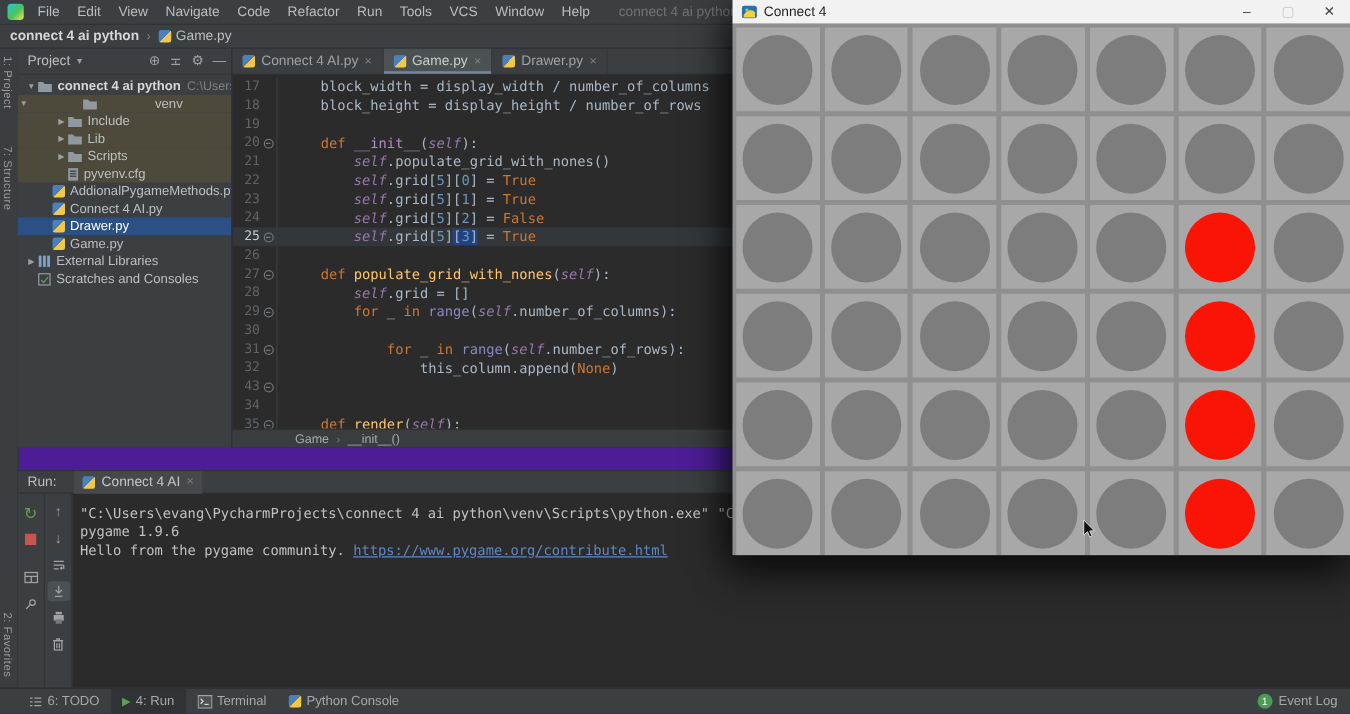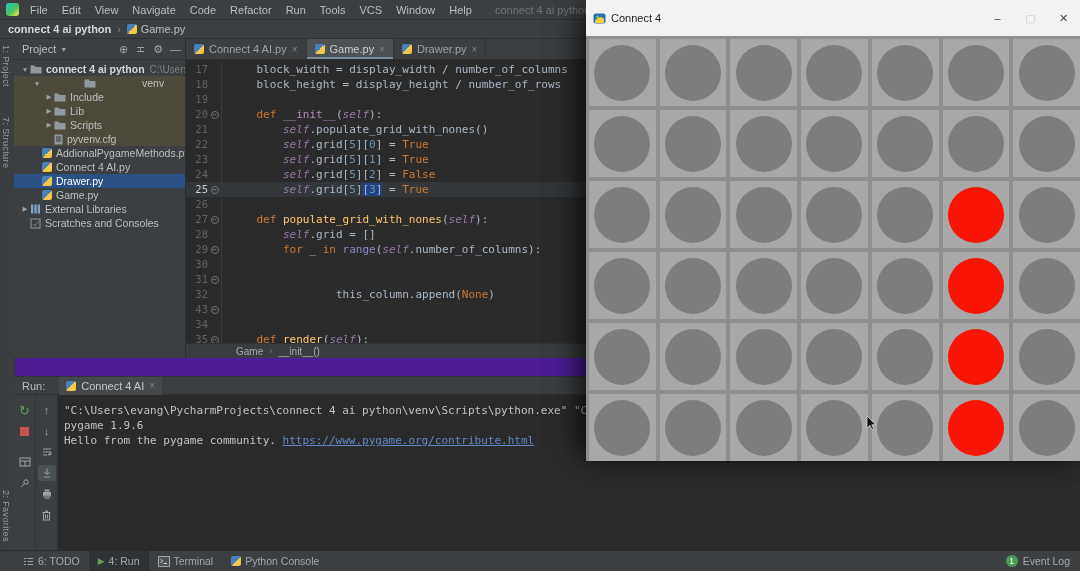--- a/index.html
+++ b/index.html
@@ -89,21 +89,21 @@
              display:flex;align-items:center;font-size:10.5px;color:#a5a8aa;padding-left:14px;box-sizing:border-box;}
   .sb-item{display:flex;align-items:center;gap:4px;padding:0 9px;height:21px;white-space:nowrap;}
   .sb-item.active{background:#303335;}
   .sb-right{margin-left:auto;display:flex;align-items:center;gap:5px;padding-right:10px;}
   .badge{width:12px;height:12px;border-radius:50%;background:#499c54;color:#fff;font-size:8.5px;
          display:flex;align-items:center;justify-content:center;}
 
   
   .game-window{position:absolute;left:586px;top:0;width:494px;height:445px;
                box-shadow:-8px 6px 26px rgba(0,0,0,.5),0 14px 30px rgba(0,0,0,.55);}
-  .game-titlebar{height:36px;background:#f2f2f2;display:flex;align-items:center;gap:5px;padding-left:7px;
+  .game-titlebar{height:19px;background:#f2f2f2;display:flex;align-items:center;gap:5px;padding-left:7px;
                  font-size:11px;color:#1f1f1f;box-sizing:border-box;}
   .gt-controls{margin-left:auto;display:flex;height:20px;}
   .gt-btn{width:33px;display:flex;align-items:center;justify-content:center;color:#444;font-size:11px;}
   .gt-btn.maximize{color:#c7c7c7;}
   .game-grid{height:425px;display:grid;grid-template-columns:repeat(7,1fr);grid-template-rows:repeat(6,1fr);
              gap:4px;padding:3px 0 0 3px;box-sizing:border-box;}
   .cell{display:flex;align-items:center;justify-content:center;overflow:hidden;}
   .disc{width:56px;height:56px;border-radius:50%;}
 
   .cursor{position:absolute;left:866px;top:416px;}
@@ -173,21 +173,21 @@
           <div class="tree-row" style="padding-left: 6px;">
             <span class="arrow">▼</span>
             <span class="ic">
               <svg width="12" height="10">
                 <path d="M0.5 1.5h4l1.2 1.6h5.8v6.4H0.5z" fill="#90999f"></path>
               </svg>
             </span>
             <span class="lbl bold">connect 4 ai python</span>
             <span class="hint">C:\Users\evang\Py</span>
           </div>
-          <div class="tree-row venv" style="padding-left: 18px; gap: 42px;">
+          <div class="tree-row venv" style=" gap: 42px;">
             <span class="arrow">▼</span>
             <span class="ic">
               <svg width="12" height="10">
                 <path d="M0.5 1.5h4l1.2 1.6h5.8v6.4H0.5z" fill="#90999f"></path>
               </svg>
             </span>
             <span class="lbl">venv</span>
             <span class="hint">library root</span>
           </div>
           <div class="tree-row venv" style="padding-left: 30px;">
@@ -411,20 +411,21 @@
               <span class="foldbox"></span>
             </div>
           </div>
           <div class="code-line">
             <div class="gutter">
               <span class="num">31</span>
               <span class="foldbox">
                 <span class="fold">−</span>
               </span>
             </div>
+            <span class="src"><span class="tok d">            </span><span class="tok k">for</span><span class="tok d"> _ </span><span class="tok k">in</span><span class="tok d"> </span><span class="tok b">range</span><span class="tok d">(</span><span class="tok s">self</span><span class="tok d">.number_of_rows):</span></span>
           </div>
           <div class="code-line">
             <div class="gutter">
               <span class="num">32</span>
               <span class="foldbox"></span>
             </div>
             <span class="src"><span class="tok d">                this_column.append(</span><span class="tok k">None</span><span class="tok d">)</span></span>
           </div>
           <div class="code-line">
             <div class="gutter">

